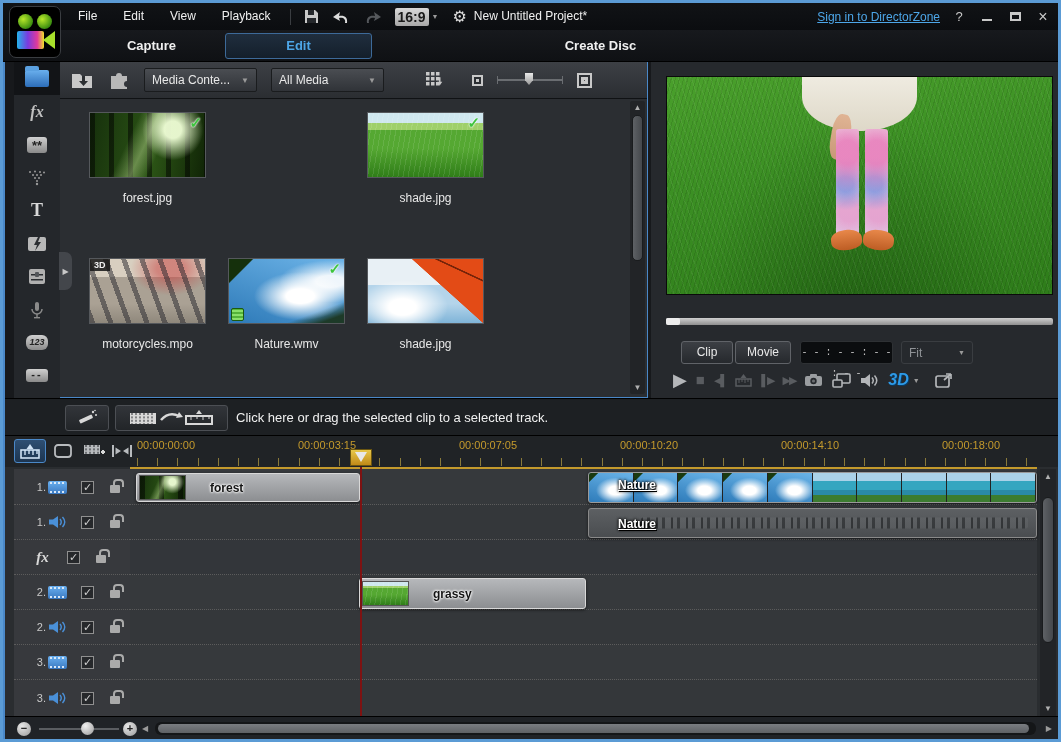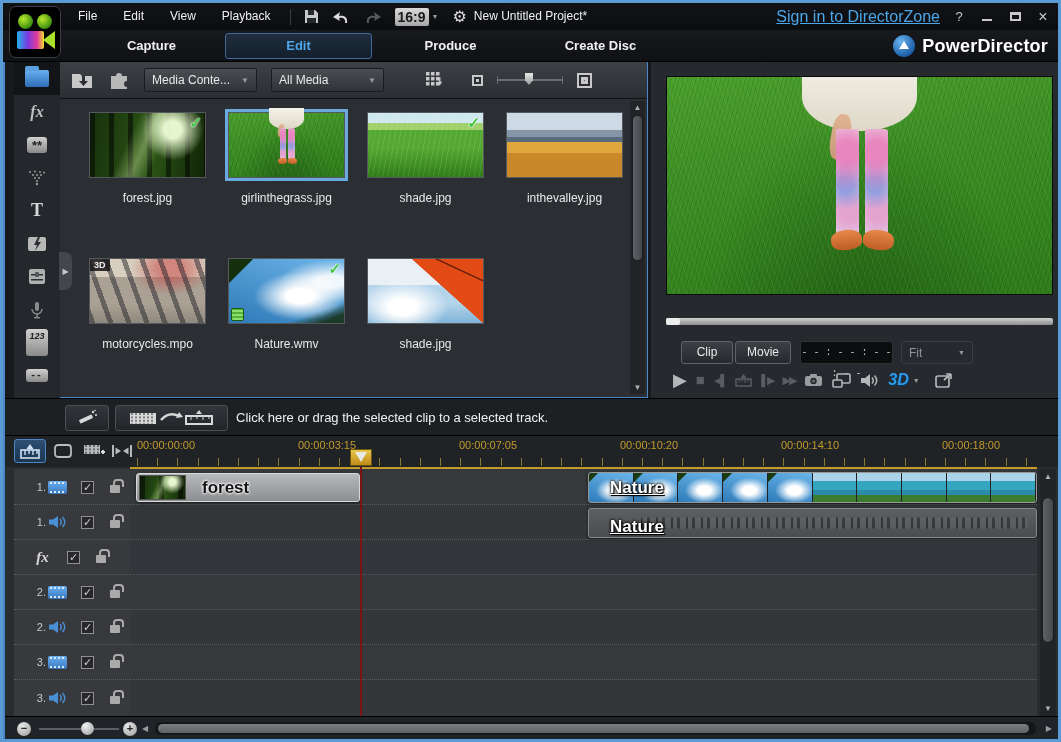--- a/index.html
+++ b/index.html
@@ -22,21 +22,21 @@
           border-right:12px solid #a8e02a; border-top:9px solid transparent; border-bottom:9px solid transparent; }
   .menu { padding:0 13px; font-size:12px; color:#f0f0f0; line-height:27px; cursor:default; }
   .tb-sep { width:1px; height:16px; background:#3a3d41; margin:0 6px; }
   .tb-ic { margin:0 7px; display:flex; align-items:center; }
   .aspect-chip { background:linear-gradient(#d8d8d8,#a8a8a8); color:#1a1a1a; font-size:14px;
                  font-weight:bold; padding:1px 3px; border-radius:2px; }
   .dd-caret { font-size:7px; color:#9a9a9a; margin-left:3px; }
   #proj-title { position:absolute; left:0; right:0; text-align:center; font-size:12px;
                 color:#f0f0f0; line-height:27px; pointer-events:none; }
   #tb-right { position:absolute; right:6px; top:0; height:27px; display:flex; align-items:center; gap:10px; }
-  #signin { color:#4da6e8; font-size:16px; text-decoration:underline; }
+  #signin { color:#4da6e8; font-size:12px; text-decoration:underline; }
   .win-btn { color:#c8c8c8; font-size:13px; width:18px; text-align:center; }
   .min-glyph { display:inline-block; width:10px; height:2px; background:#c8c8c8; }
   .max-glyph { display:inline-block; width:11px; height:9px; border:2px solid #c8c8c8; border-top-width:3px; }
 
   
   #tabbar { position:absolute; left:0; top:27px; width:1055px; height:32px;
             background:linear-gradient(#17191d,#0f1114); border-bottom:1px solid #000; }
   .mode-tab { position:absolute; top:0; height:32px; line-height:32px; text-align:center;
               font-size:13px; font-weight:bold; color:#f0f0f0; }
   #tab-edit { top:3px; height:26px; line-height:24px; background:linear-gradient(#202e3e,#141f2b);
@@ -216,21 +216,21 @@
   .fxrow-glyph { font-family:"Liberation Serif", serif; font-style:italic; font-weight:bold;
             font-size:15px; color:#d8d8d8; width:21px; text-align:center; }
   #lanes { position:absolute; left:127px; top:2px; width:907px; height:247px; background:#36393c; }
   .lane { position:absolute; left:0; width:100%; height:35px; border-bottom:1px dotted #5c5c5c; }
   .lane.audio { background:#34373a; }
 
   .clip { position:absolute; background:linear-gradient(#b6b8bb,#8c8e91); border:1px solid #d8d8d8;
           border-radius:3px; display:flex; align-items:center; overflow:hidden;
           box-shadow:0 1px 3px rgba(0,0,0,.6); }
   .cthumb { width:47px; height:25px; margin:2px 0 2px 2px; border:1px solid #555; flex:none; }
-  .clip-label { font-size:17px; font-weight:bold; color:#141414; margin-left:16px;
+  .clip-label { font-size:12px; font-weight:bold; color:#141414; margin-left:24px;
           text-shadow:0 0 3px #fff, 0 0 3px #fff, 0 0 2px #fff; }
   .clip-label.light { color:#fff; text-shadow:0 0 3px #000, 0 0 3px #000, 1px 1px 1px #000; position:absolute; left:5px; top:5px; z-index:5;text-decoration:underline; }
   #clip-nature-v { padding:0; border-color:#9a9a9a; }
   .filmframes { display:flex; width:100%; height:100%; }
   .nf { flex:1; border-right:1px solid #222; }
   .nf-sky { background:
       radial-gradient(ellipse at 60% 60%, #fff 0 18%, rgba(255,255,255,0) 52%),
       linear-gradient(135deg,#1a3a10 0 12%, rgba(26,58,16,0) 13%),
       linear-gradient(195deg,#6ab4e8,#2f7cba); }
   .nf-beach { background:
@@ -309,28 +309,21 @@
   <div id="logo">
     <span class="reel r1"></span>
     <span class="reel r2"></span>
     <span class="cam-body"></span>
     <span class="cam-lens"></span>
   </div>
 
   <div id="tabbar">
     <div class="mode-tab" style="left:86px;width:125px;">Capture</div>
     <div class="mode-tab" id="tab-edit" style="left:222px;width:147px;">Edit</div>
-    <div class="mode-tab" style="left:385px;width:125px;">Produce</div>
     <div class="mode-tab" style="left:530px;width:135px;">Create Disc</div>
-    <div id="brand">
-      <span id="up-circle">
-          <span class="arr"></span>
-        </span>
-      <span id="brand-text">PowerDirector</span>
-    </div>
   </div>
 
   <div class="blue-edge"></div>
 
   <div id="sidebar">
     <div class="sb-item sel">
         <span class="media-folder"></span>
       </div>
     <div class="sb-item">
         <span class="fx-glyph" style="font-size:16px;">fx</span>
@@ -374,21 +367,21 @@
     </div>
     <div class="sb-item">
       <svg width="14" height="18" viewBox="0 0 14 18">
           <rect x="5" y="1" width="4" height="9" rx="2" fill="#8a8a8a"></rect>
           <path d="M2 8 a5 5 0 0 0 10 0" stroke="#8a8a8a" stroke-width="1.5" fill="none"></path>
           <rect x="6.3" y="13" width="1.4" height="3" fill="#8a8a8a"></rect>
           <rect x="4" y="16" width="6" height="1.4" fill="#8a8a8a"></rect>
         </svg>
     </div>
     <div class="sb-item">
-        <span class="sb-box" style="width:22px;height:27px;font-size:9px;line-height:15px;font-style:italic;">123</span>
+        <span class="sb-box" style="width:22px;height:15px;font-size:9px;line-height:15px;font-style:italic;border-radius:6px;">123</span>
       </div>
     <div class="sb-item">
         <span class="sb-box" style="width:22px;height:13px;font-size:11px;line-height:10px;letter-spacing:2px;">--</span>
       </div>
   </div>
 
   <div id="library">
     <div id="lib-toolbar">
       <span>
         <svg width="24" height="20" viewBox="0 0 24 20">
@@ -431,43 +424,25 @@
       </span>
       <span class="sq-lg"></span>
     </div>
 
     <div class="thumb-cell" style="left:29px;top:50px;">
       <div class="thumb th-forest checked">
           <span class="chk">✓</span>
         </div>
       <div class="caption">forest.jpg</div>
     </div>
-    <div class="thumb-cell" style="left:168px;top:50px;">
-      <div class="thumb selected">
-          <div class="scene-girl">
-            <div class="grass-tex"></div>
-            <div class="dress"></div>
-            <div class="arm"></div>
-            <div class="leg l"></div>
-            <div class="leg r"></div>
-            <div class="shoe l"></div>
-            <div class="shoe r"></div>
-          </div>
-        </div>
-      <div class="caption">girlinthegrass.jpg</div>
-    </div>
     <div class="thumb-cell" style="left:307px;top:50px;">
       <div class="thumb th-grassy checked">
           <span class="chk">✓</span>
         </div>
       <div class="caption">shade.jpg</div>
-    </div>
-    <div class="thumb-cell" style="left:446px;top:50px;">
-      <div class="thumb th-valley"></div>
-      <div class="caption">inthevalley.jpg</div>
     </div>
 
     <div class="thumb-cell" style="left:29px;top:196px;">
       <div class="thumb th-moto">
           <span class="badge-3d">3D</span>
         </div>
       <div class="caption">motorcycles.mpo</div>
     </div>
     <div class="thumb-cell" style="left:168px;top:196px;">
       <div class="thumb th-nature checked">
@@ -703,20 +678,24 @@
             <div class="nf nf-beach"></div>
             <div class="nf nf-beach"></div>
         </div>
       </div>
 
       <div class="clip" id="clip-nature-a" style="left:458px;top:39px;width:449px;height:30px;">
         <span class="clip-label light" style="top:8px;">Nature</span>
         <div class="wave"></div>
       </div>
 
+      <div class="clip" style="left:229px;top:109px;width:227px;height:31px;">
+        <span class="cthumb th-grassy"></span>
+        <span class="clip-label">grassy</span>
+      </div>
     </div>
 
     <div id="t-vscroll">
       <span class="scr-arrow" style="top:1px;width:16px;">▲</span>
       <div id="t-vthumb"></div>
       <span class="scr-arrow" style="bottom:1px;width:16px;">▼</span>
     </div>
   </div>
 
   <div id="playhead"></div>

